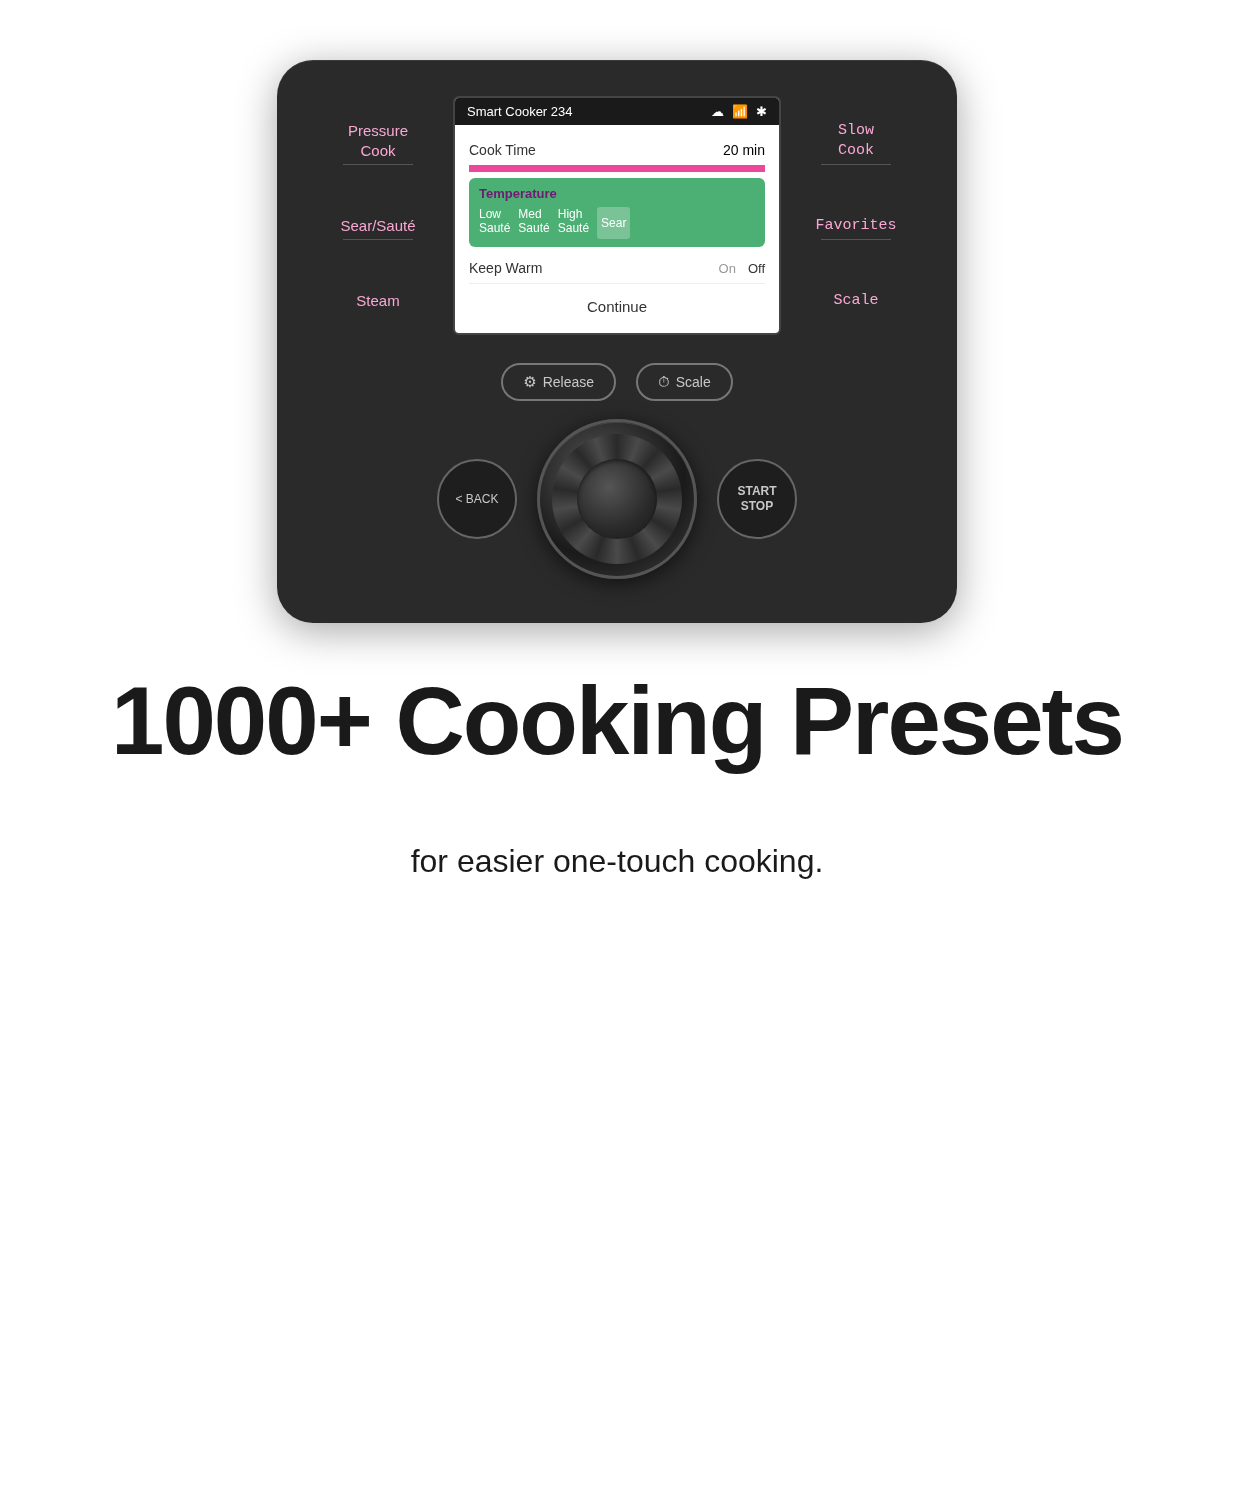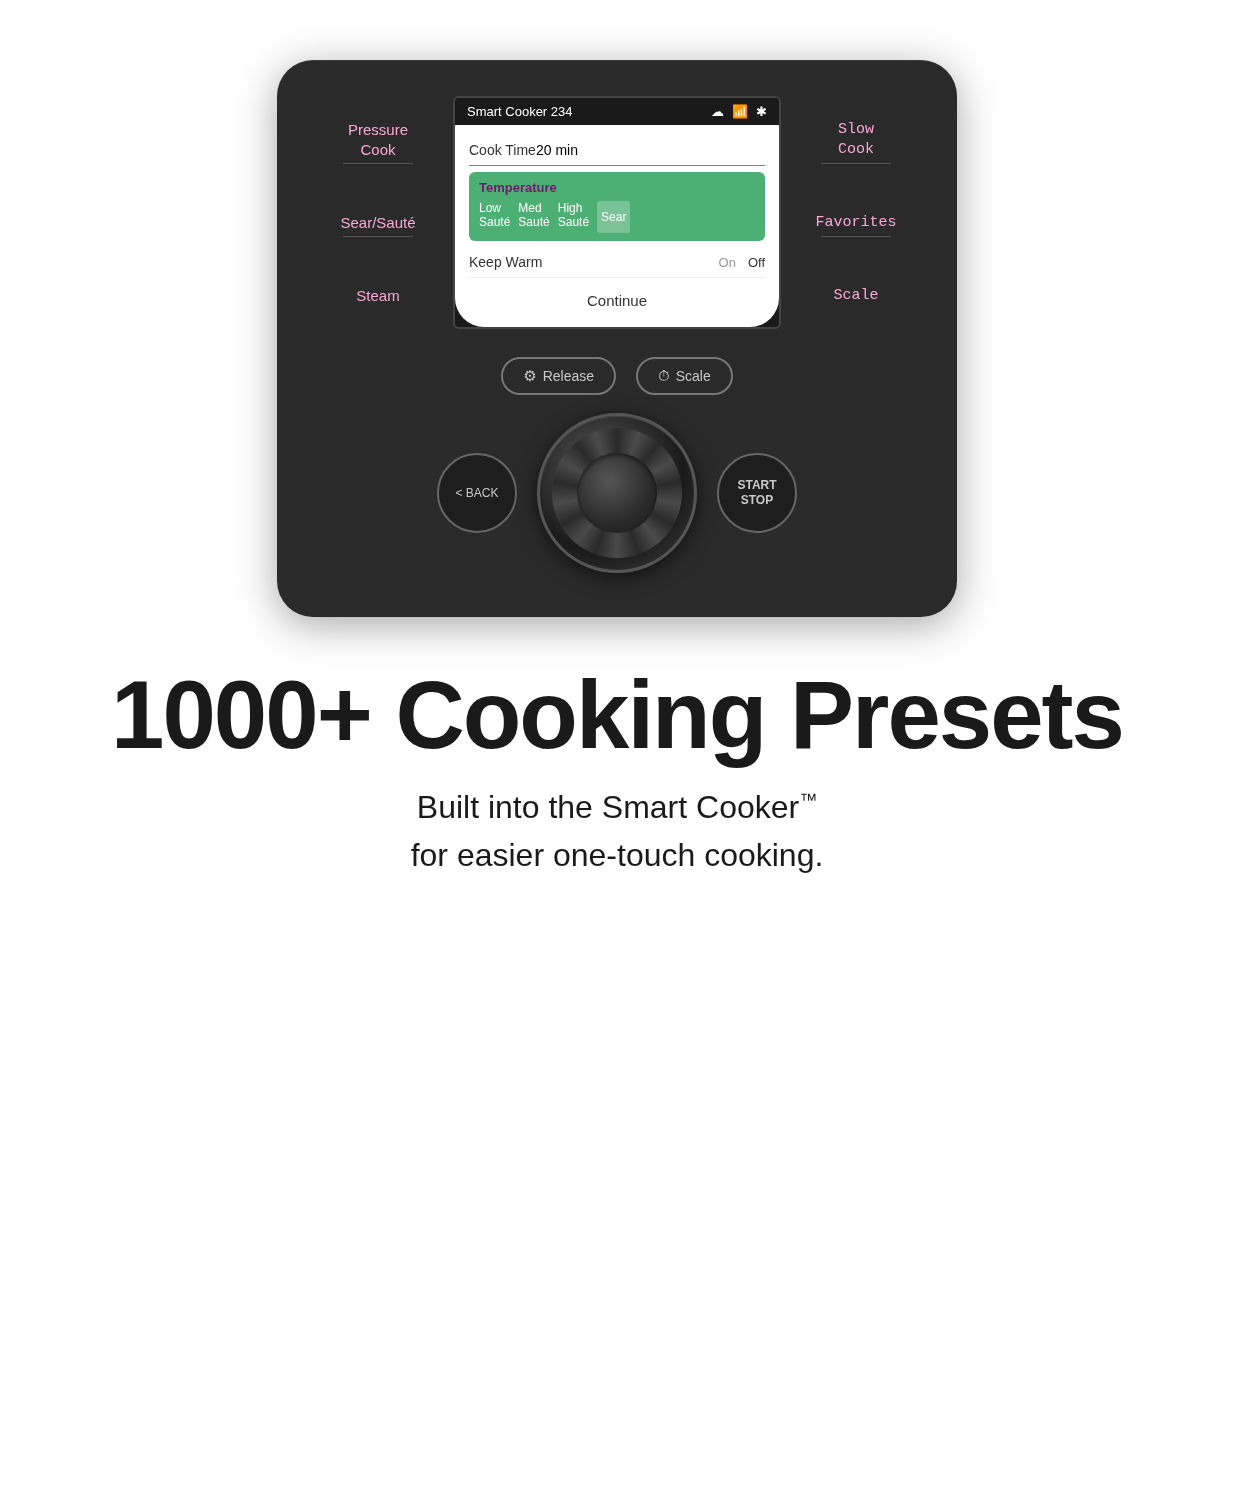--- a/index.html
+++ b/index.html
@@ -75,21 +75,20 @@
       flex: 1;
       background: #1a1a1a;
       border-radius: 6px;
       overflow: hidden;
       border: 2px solid #444;
     }
 
     .screen {
       background: #ffffff;
       width: 100%;
-      border-radius: 29px;
     }
 
     .screen-header {
       background: #1a1a1a;
       color: white;
       display: flex;
       align-items: center;
       justify-content: space-between;
       padding: 6px 12px;
       font-size: 13px;
@@ -101,26 +100,26 @@
       gap: 8px;
       align-items: center;
     }
 
     .screen-body {
       padding: 10px 14px;
     }
 
     .screen-row {
       display: flex;
-      justify-content: flex-start;
+      justify-content: space-between;
       align-items: center;
       padding: 7px 0;
       font-size: 14px;
       color: #222;
-      border-bottom: 1px solid #ec4899;
+      border-bottom: 7px solid #ec4899;
     }
 
     .screen-row:last-child {
       border-bottom: none;
     }
 
     .screen-row-label {
       color: #333;
       font-size: 14px;
     }
@@ -446,16 +445,16 @@
       </button>
     </div>
 
   </div>
 
 </div>
 
 <div class="bottom-text">
   <div class="main-headline">1000+ Cooking Presets</div>
   <div class="sub-headline">
-    <span>Built into the Smart Cooker<sup>™</sup></span><br>
+    <br>
     <span>for easier one-touch cooking.</span>
   </div>
 </div>
 
 </body></html>

